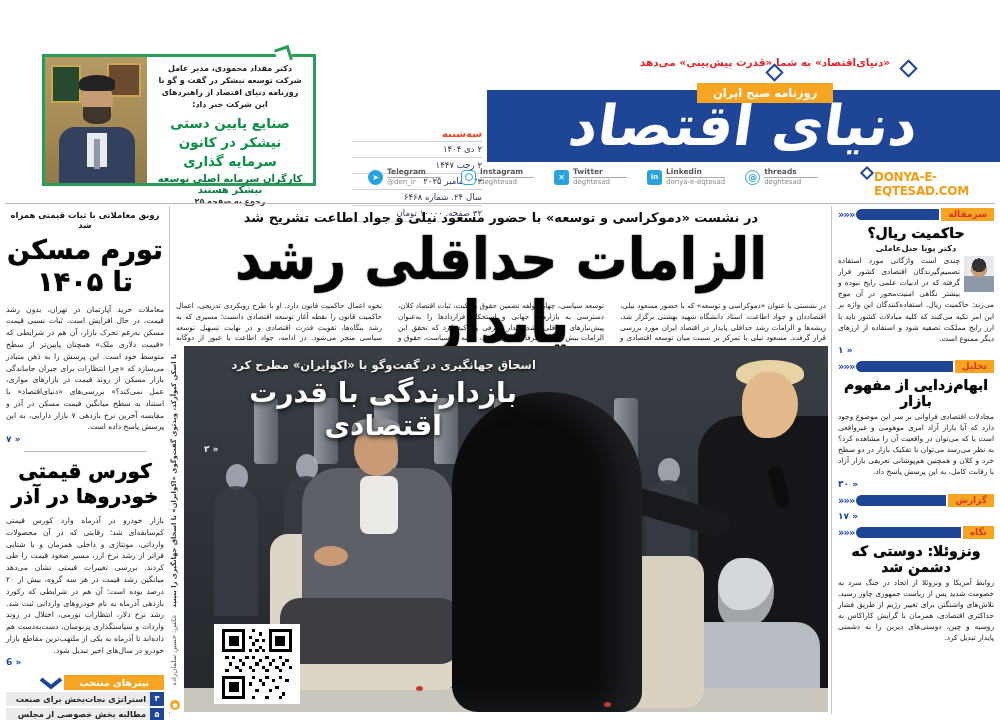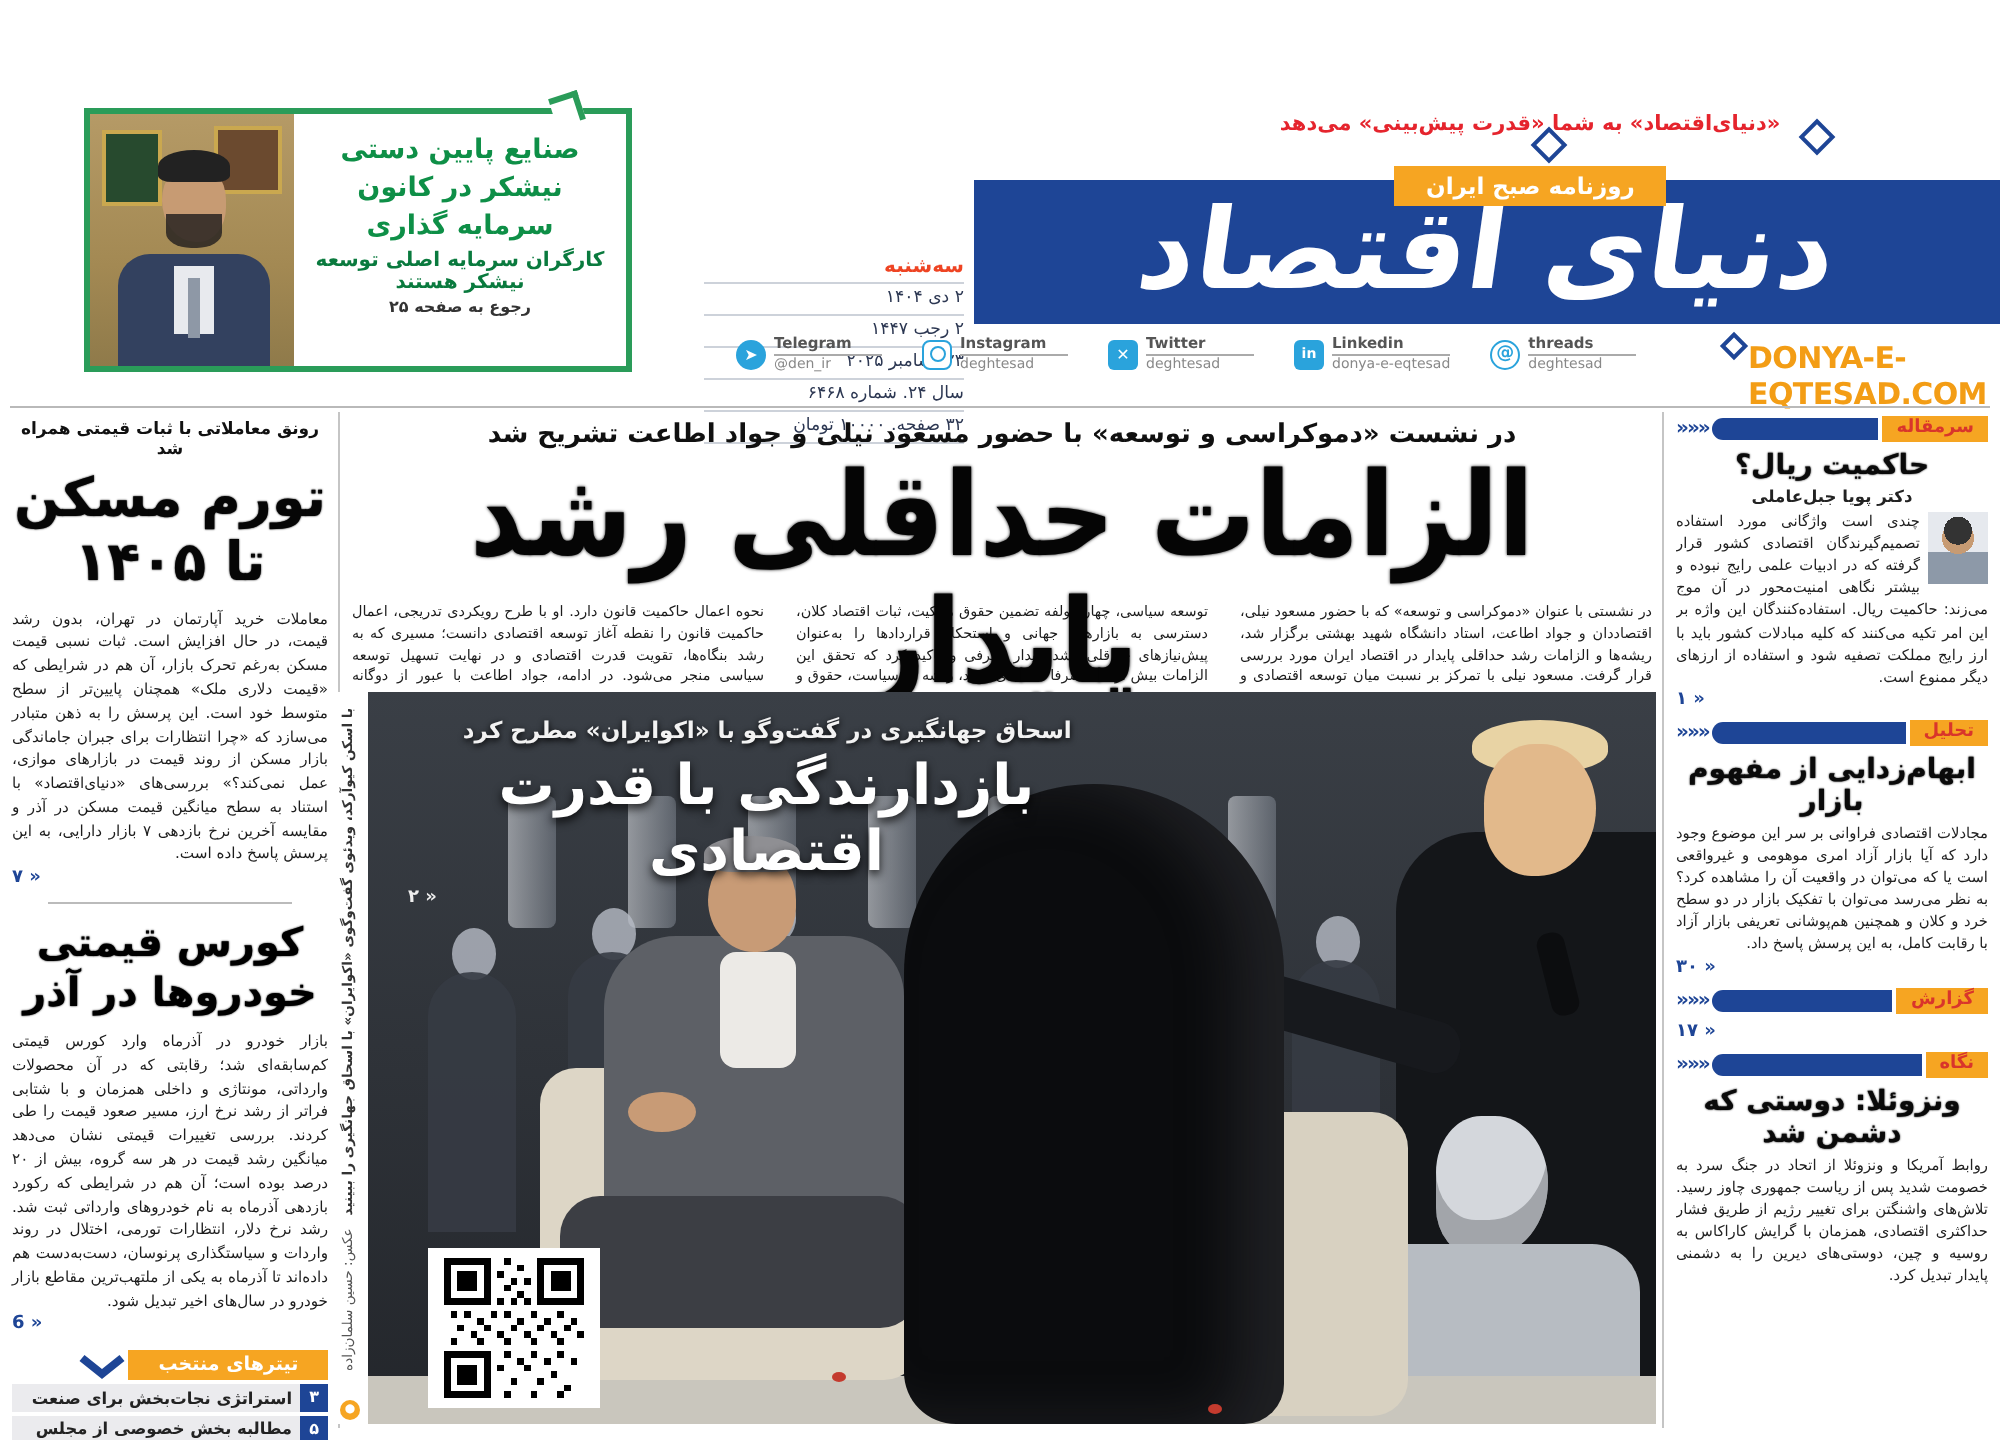--- a/index.html
+++ b/index.html
@@ -52,21 +52,21 @@
   .soc-icon.outline{background:#fff;border:1.6px solid #2aa3dc;color:#2aa3dc;box-sizing:border-box;}
   .ic-tg::before{content:"\27A4";font-size:8px;}
   .ic-ig{background:#fff;border:1.6px solid #2aa3dc;border-radius:4px;box-sizing:border-box;}
   .ic-ig::before{content:"";width:6px;height:6px;border:1.4px solid #2aa3dc;border-radius:50%;}
   .ic-tw::before{content:"\2715";}
   .ic-li::before{content:"in";font-size:7px;}
   .ic-th::before{content:"@";font-size:9px;}
   .soc-txt{display:flex;flex-direction:column;}
   .soc-name{font-size:7.5px;font-weight:bold;color:#555;border-bottom:1px solid #aaa;line-height:1.35;min-width:54px;}
   .soc-handle{font-size:7px;color:#888;line-height:1.35;}
-  .website{left:874px;top:170px;font-size:15px;font-weight:bold;color:#f39d15;direction:ltr;letter-spacing:-0.3px;}
+  .website{left:874px;top:170px;font-size:12px;font-weight:bold;color:#f39d15;direction:ltr;letter-spacing:-0.3px;}
 
   .rule-h{left:5px;top:203px;width:990px;height:1px;background:#b9b9b9;}
   .vrule{top:206px;height:508px;width:1px;background:#c5c5c5;}
 
   
   .leftcol{left:6px;top:210px;width:158px;}
   .k1{font-size:8.5px;font-weight:bold;text-align:center;color:#111;}
   .h1{font-size:27px;font-weight:bold;text-align:center;line-height:1.18;color:#060606;margin-top:4px;text-shadow:0 0 1px #000;}
   .h2{font-size:20px;font-weight:bold;text-align:center;line-height:1.25;margin-top:2px;text-shadow:0 0 1px #000;}
   .body-txt{font-size:7.6px;line-height:1.55;text-align:justify;color:#1c1c1c;margin-top:6px;}
@@ -162,20 +162,21 @@
           <div class="tp tp-f2"></div>
         <div class="tp tp-torso"></div>
           <div class="tp tp-shirt"></div>
           <div class="tp tp-tie"></div>
         <div class="tp tp-head"></div>
           <div class="tp tp-hair"></div>
           <div class="tp tp-beard"></div>
       </div>
       <div class="teaser-text">
         <div class="teaser-tail"></div>
+        <div class="teaser-kicker">دکتر مقداد محمودی، مدیر عامل شرکت توسعه نیشکر در گفت و گو با روزنامه دنیای اقتصاد از راهبردهای این شرکت خبر داد:</div>
         <div class="teaser-headline">صنایع پایین دستی نیشکر در کانون سرمایه گذاری</div>
         <div class="teaser-sub">کارگران سرمایه اصلی توسعه نیشکر هستند</div>
         <div class="teaser-ref">رجوع به صفحه ۲۵</div>
       </div>
     </div>
   </div>
 
   <div class="abs dateblock">
     <div class="d-line d-week">سه‌شنبه</div>
     <div class="d-line">۲ دی ۱۴۰۴</div>

